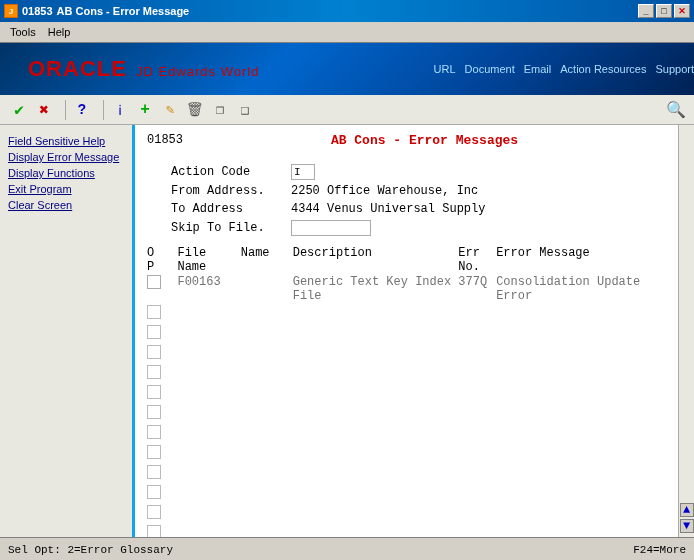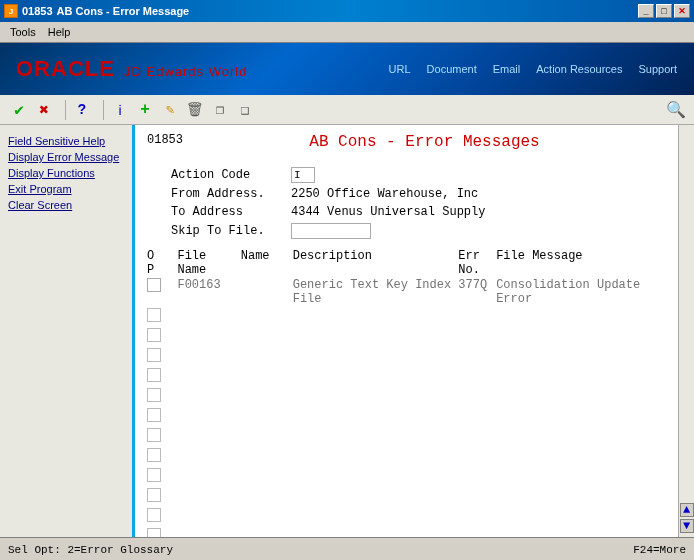--- a/index.html
+++ b/index.html
@@ -44,28 +44,28 @@
     }
     .menu-item { padding: 2px 6px; cursor: pointer; }
 
     
     .oracle-header {
       background: linear-gradient(135deg, #003366 0%, #0066cc 40%, #004499 70%, #002255 100%);
       height: 52px;
       display: flex;
       align-items: center;
       justify-content: space-between;
-      padding: 0 16px;
+      padding: 0 28px;
       position: relative;
     }
     .oracle-logo { display: flex; align-items: center; gap: 6px; }
     .oracle-text { color: white; font-family: Arial, sans-serif; font-size: 22px; font-weight: bold; letter-spacing: 1px; }
     .oracle-text span { color: #cc0000; }
     .jde-text { color: white; font-family: Arial, sans-serif; font-size: 13px; font-weight: normal; margin-left: 2px; }
-    .header-nav { display: flex; align-items: center; gap: 16px; position: absolute; right: 17px; top: 50%; transform: translateY(-50%); }
+    .header-nav { display: flex; align-items: center; gap: 9px; position: absolute; right: 0; top: 50%; transform: translateY(-50%); }
     .header-nav a { color: #aaddff; font-family: Arial, sans-serif; font-size: 11px; text-decoration: none; cursor: pointer; }
 
     
     .toolbar {
       background: #e8e8e0;
       height: 30px;
       display: flex;
       align-items: center;
       padding: 0 8px;
       border-bottom: 1px solid #aaa;
@@ -109,23 +109,23 @@
       background: white;
       padding: 8px 12px;
       overflow: auto;
       font-family: 'Courier New', Courier, monospace;
       font-size: 12px;
     }
 
     .content-title {
       color: #cc0000;
       text-align: center;
-      font-size: 16px;
+      font-size: 13px;
       margin-bottom: 10px;
-      font-weight: normal;
+      font-weight: bold;
     }
     .program-num { font-size: 12px; color: black; margin-bottom: 4px; }
 
     .form-row { display: flex; align-items: center; margin-bottom: 4px; margin-left: 24px; }
     .form-label { width: 120px; color: black; font-size: 12px; }
     .form-value { color: black; font-size: 12px; }
     .form-input {
       width: 60px; height: 16px;
       border: 1px solid #aaa;
       font-family: 'Courier New', Courier, monospace;
@@ -289,21 +289,21 @@
 
     <table class="data-table">
       <thead>
         <tr>
           <th class="col-o"><span>O</span></th>
           <th class="col-p"></th>
           <th class="col-file"><span>File</span></th>
           <th class="col-name"><span>Name</span></th>
           <th class="col-desc"><span>Description</span></th>
           <th class="col-err"><span>Err</span></th>
-          <th class="col-errmsg"><span>File Message</span></th>
+          <th class="col-errmsg"><span>Error Message</span></th>
         </tr>
         <tr>
           <th class="col-o"><span>P</span></th>
           <th class="col-p"></th>
           <th class="col-file"><span>Name</span></th>
           <th class="col-name"></th>
           <th class="col-desc"></th>
           <th class="col-err"><span>No.</span></th>
           <th class="col-errmsg"></th>
         </tr>

